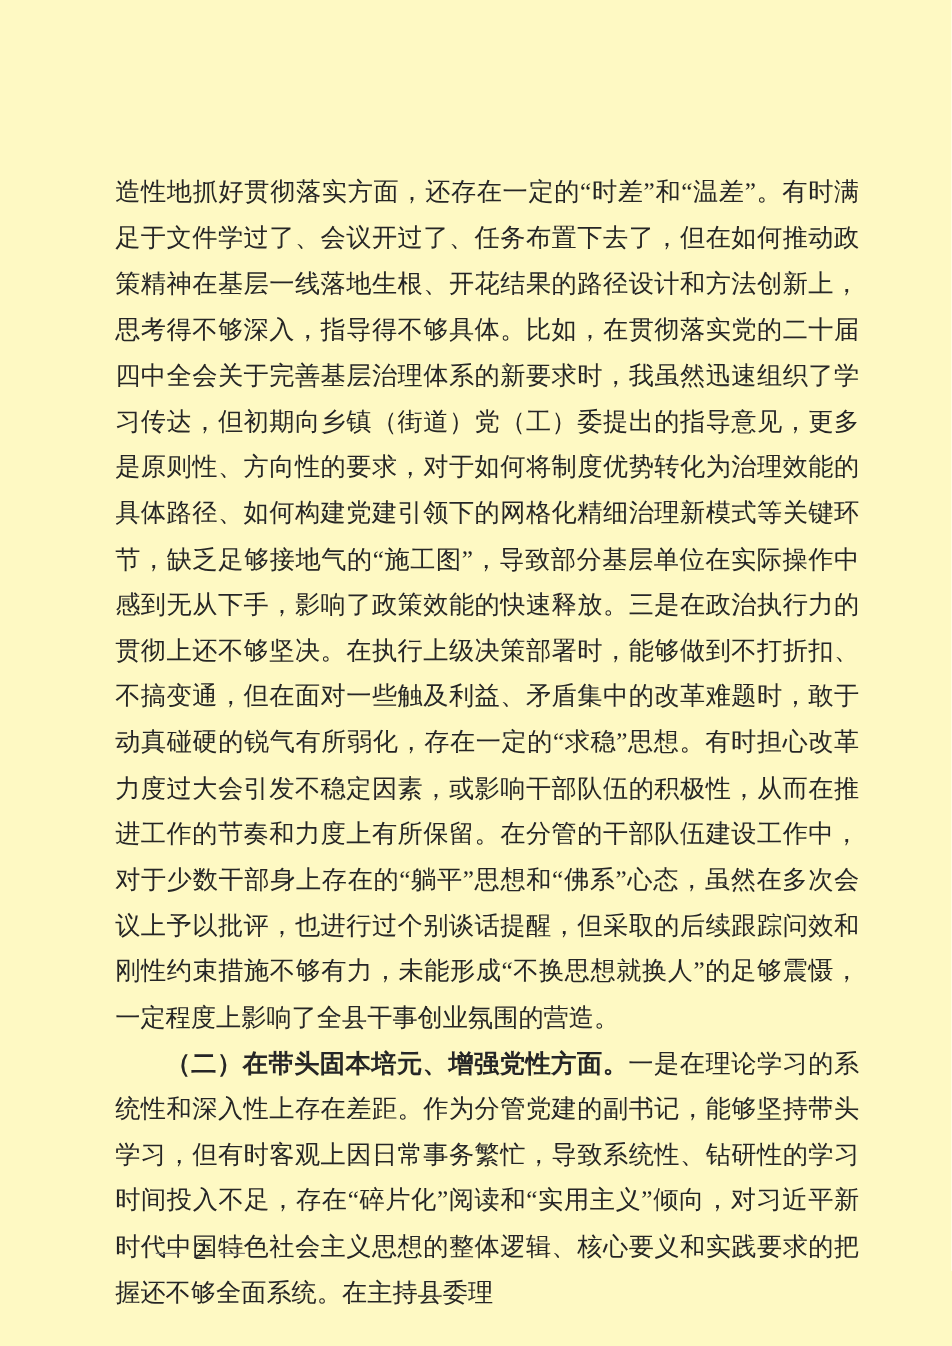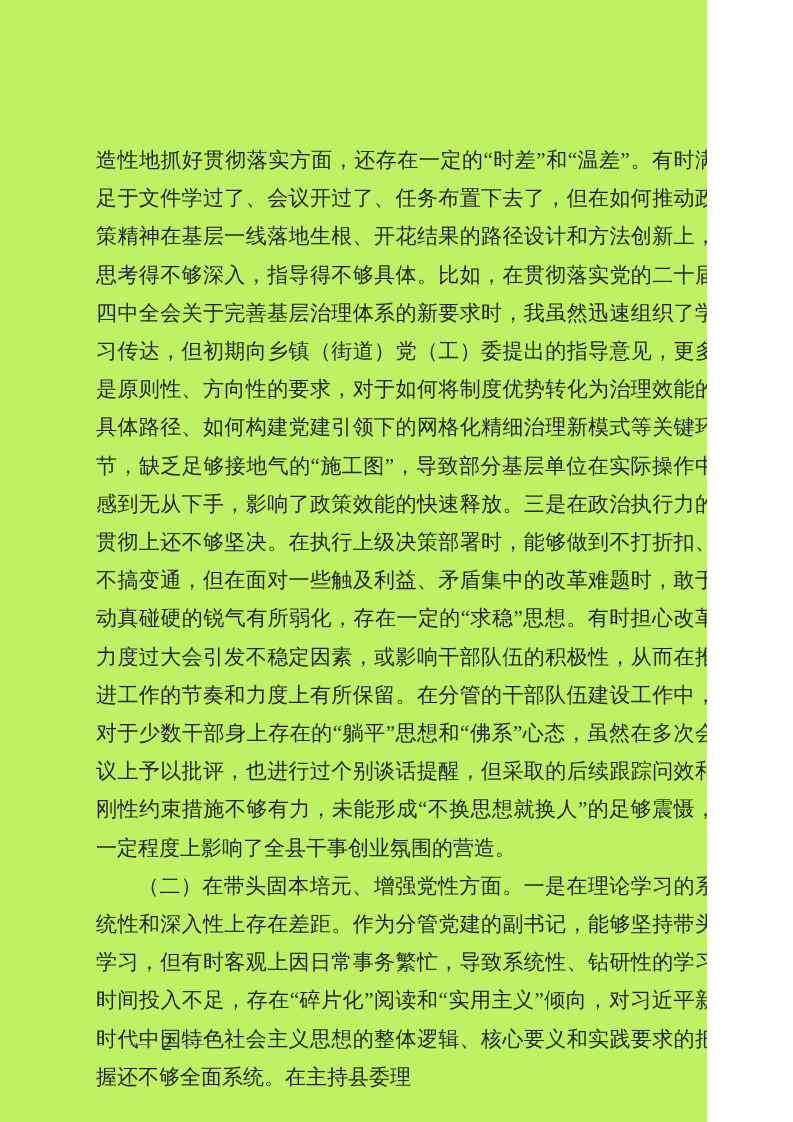--- a/index.html
+++ b/index.html
@@ -2,23 +2,23 @@
 <html><head>
 <meta charset="utf-8">
 <style>
   html, body {
     margin: 0;
     padding: 0;
     background: #ffffff;
   }
   .page {
     position: relative;
-    width: 707px;
+    width: 793px;
     height: 1122px;
-    background: #bef264;
+    background: #fef9c3;
     font-family: "Liberation Serif", "DejaVu Serif", serif;
     color: #262626;
     overflow: hidden;
   }
   .text-block {
     position: absolute;
     left: 96px;
     top: 141px;
     width: 620px;
   }
@@ -29,21 +29,21 @@
     line-height: 38.2px;
     text-align: justify;
     text-justify: inter-character;
     word-break: break-all;
     overflow-wrap: break-word;
   }
   .para.indent {
     text-indent: 2em;
   }
   .run-bold {
-    font-weight: normal;
+    font-weight: bold;
     margin-top: 24px;
   }
   .footer {
     position: absolute;
     left: 130px;
     top: 1032px;
     font-size: 20px;
     line-height: 22px;
     white-space: nowrap;
   }

